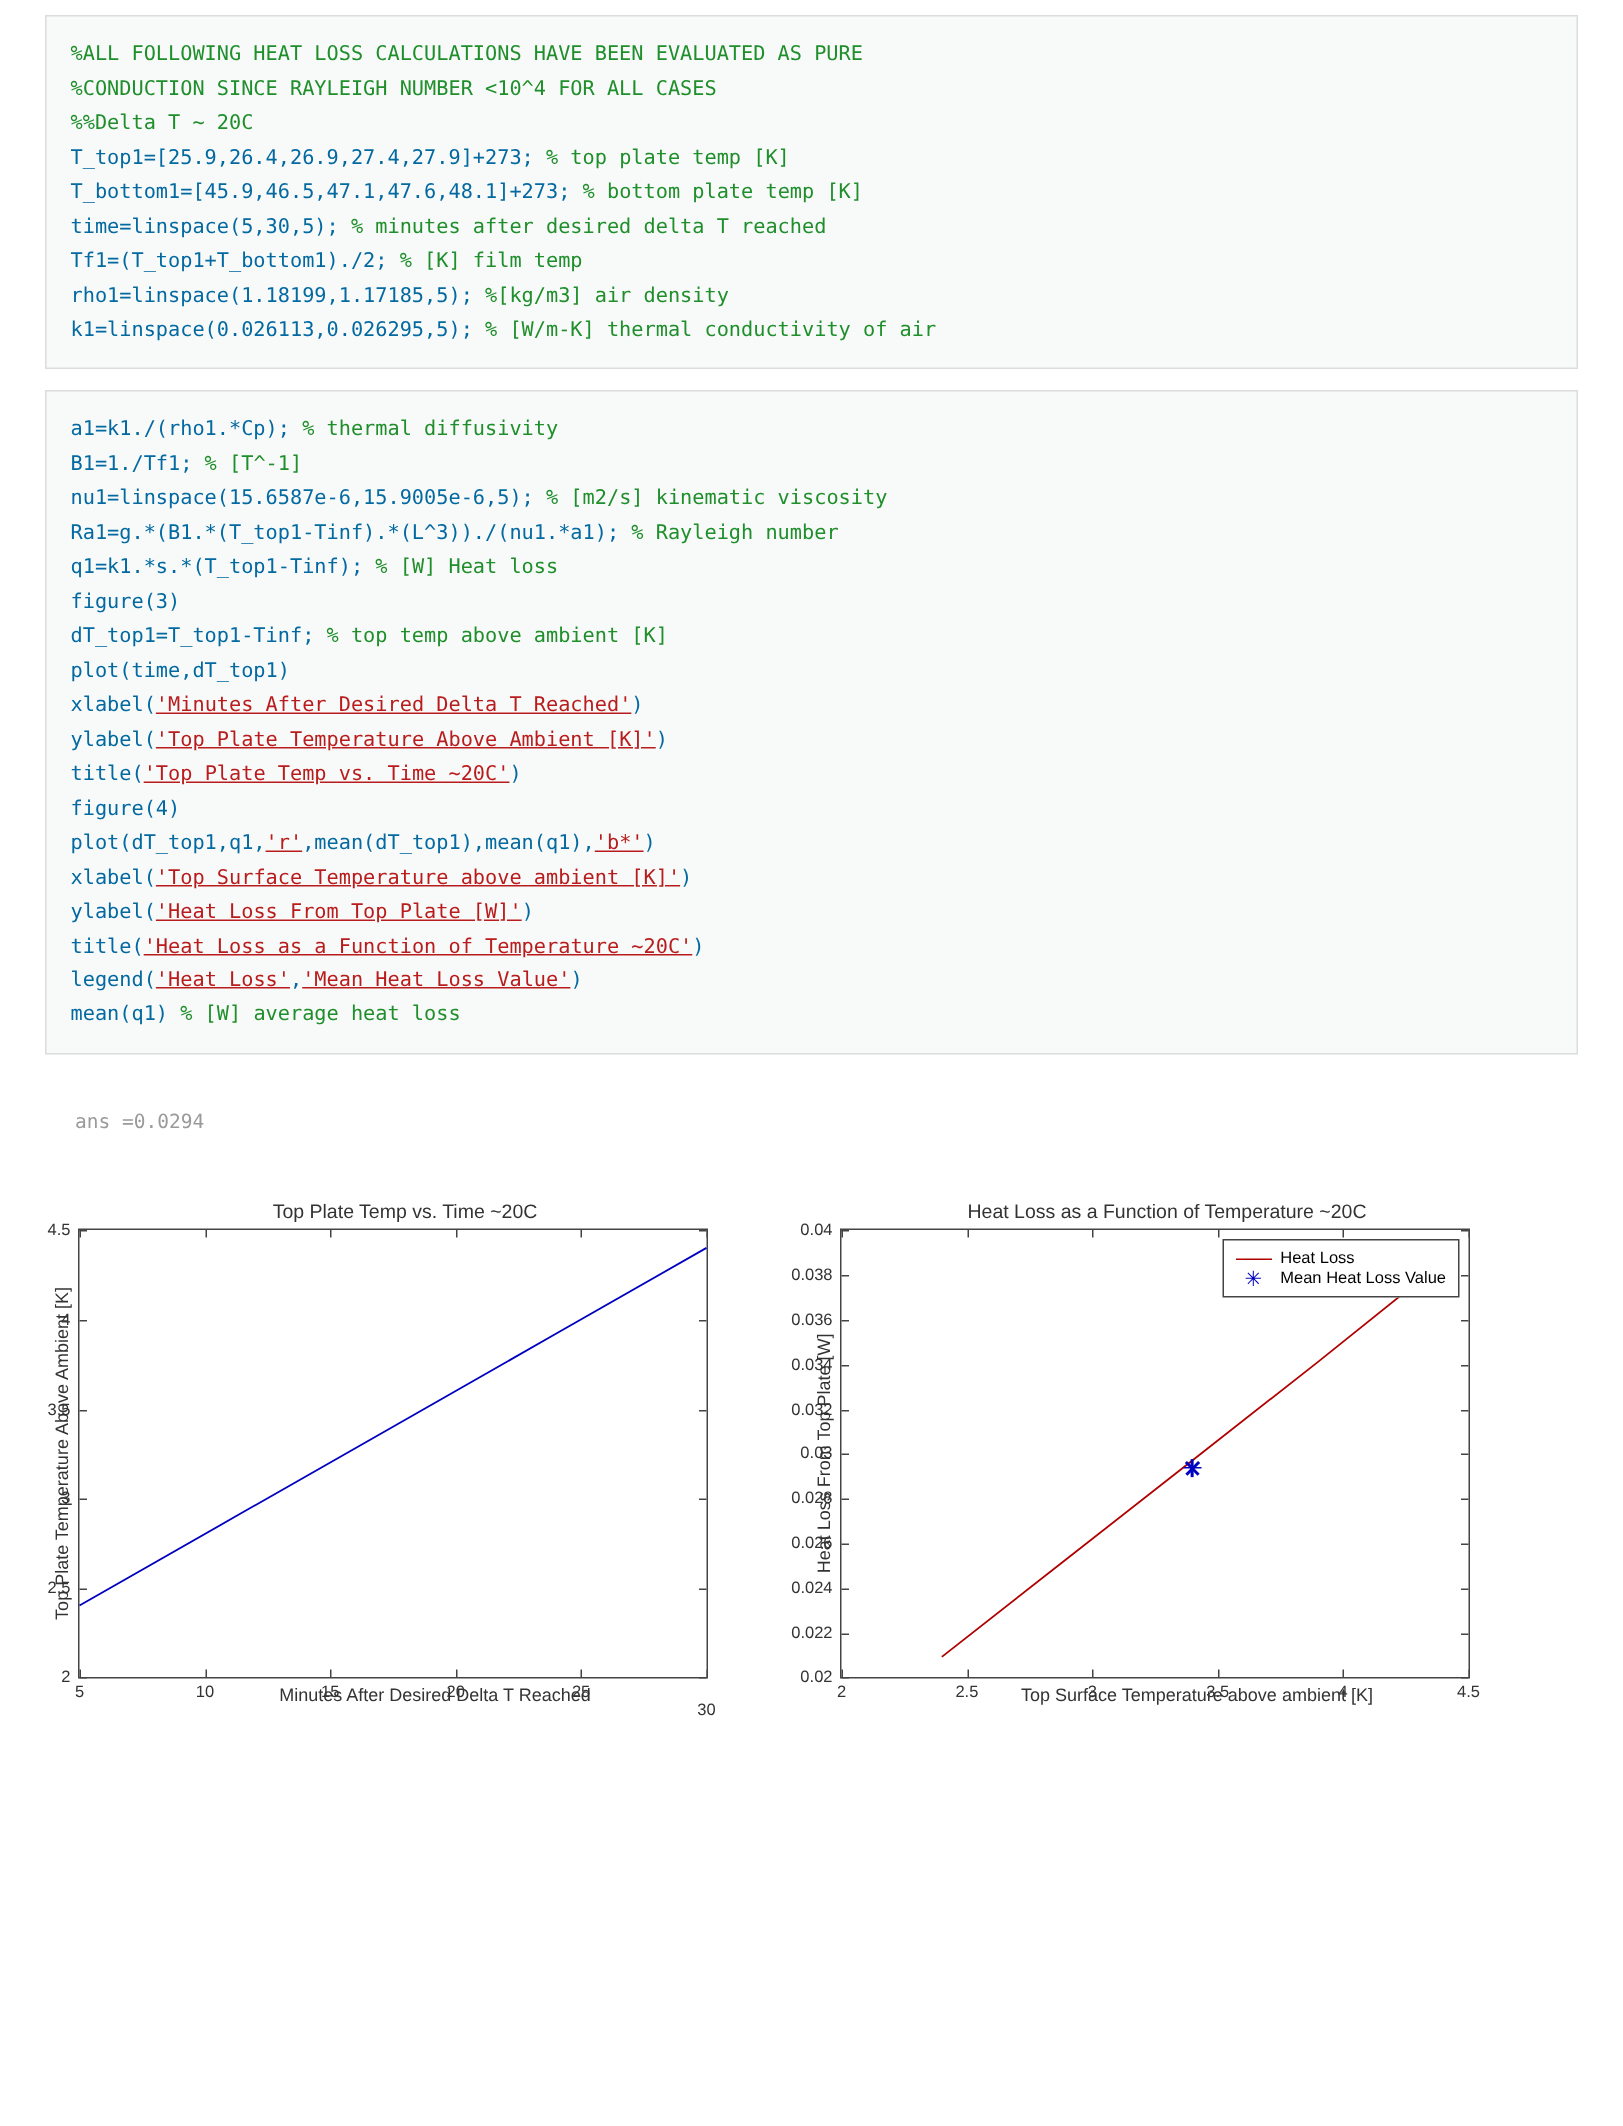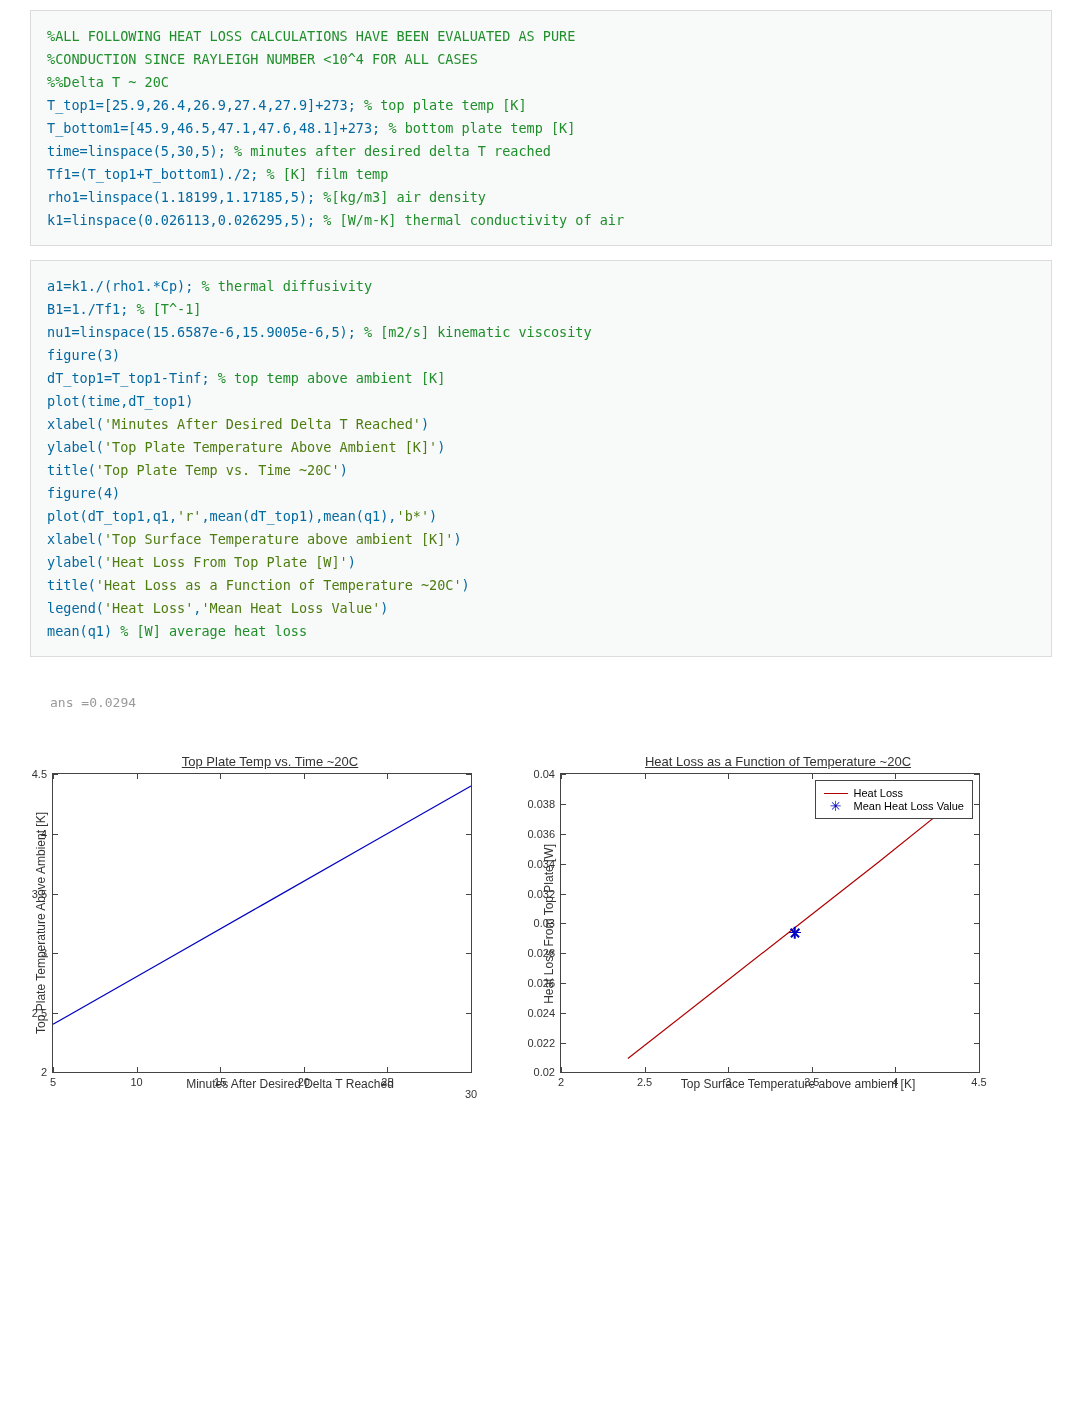--- a/index.html
+++ b/index.html
@@ -19,21 +19,21 @@
   }
   .code-box {
     background: #f8f9f9;
     border: 1px solid #dcdcdc;
     padding: 14px 13px 14px 16px;
     margin: 0 0 14px 0;
     line-height: 1.7;
   }
   .codeline { white-space: pre; }
   .c-comment { color: #1f8f2b; }
-  .c-string  { color: #4d7c0f; }
+  .c-string  { color: #b91c1c; text-decoration: underline; }
   .c-code    { color: #0369a1; }
   .output {
     font-family: "Lucida Console", Consolas, monospace;
     color: #9a9a9a;
     font-size: 13px;
     padding: 24px 10px 24px 20px;
   }
   
   .plots {
     display: flex;
@@ -43,21 +43,20 @@
   .plot {
     position: relative;
     width: 480px;
   }
   .plot-title {
     text-align: center;
     font-family: Arial, Helvetica, sans-serif;
     font-size: 13px;
     color: #333;
     margin-bottom: 4px;
-    text-decoration: underline;
   }
   .axes-wrap {
     display: flex;
     align-items: center;
   }
   .ylabel {
     writing-mode: vertical-rl;
     transform: rotate(180deg);
     font-family: Arial, Helvetica, sans-serif;
     font-size: 12px;
@@ -131,20 +130,22 @@
       <div class="codeline"><span class="c-code">time=linspace(5,30,5); </span><span class="c-comment">% minutes after desired delta T reached</span></div>
       <div class="codeline"><span class="c-code">Tf1=(T_top1+T_bottom1)./2; </span><span class="c-comment">% [K] film temp</span></div>
       <div class="codeline"><span class="c-code">rho1=linspace(1.18199,1.17185,5); </span><span class="c-comment">%[kg/m3] air density</span></div>
       <div class="codeline"><span class="c-code">k1=linspace(0.026113,0.026295,5); </span><span class="c-comment">% [W/m-K] thermal conductivity of air</span></div>
     </div>
 
   <div class="code-box" id="code2">
       <div class="codeline"><span class="c-code">a1=k1./(rho1.*Cp); </span><span class="c-comment">% thermal diffusivity</span></div>
       <div class="codeline"><span class="c-code">B1=1./Tf1; </span><span class="c-comment">% [T^-1]</span></div>
       <div class="codeline"><span class="c-code">nu1=linspace(15.6587e-6,15.9005e-6,5); </span><span class="c-comment">% [m2/s] kinematic viscosity</span></div>
+      <div class="codeline"><span class="c-code">Ra1=g.*(B1.*(T_top1-Tinf).*(L^3))./(nu1.*a1); </span><span class="c-comment">% Rayleigh number</span></div>
+      <div class="codeline"><span class="c-code">q1=k1.*s.*(T_top1-Tinf); </span><span class="c-comment">% [W] Heat loss</span></div>
       <div class="codeline"><span class="c-code">figure(3)</span></div>
       <div class="codeline"><span class="c-code">dT_top1=T_top1-Tinf; </span><span class="c-comment">% top temp above ambient [K]</span></div>
       <div class="codeline"><span class="c-code">plot(time,dT_top1)</span></div>
       <div class="codeline"><span class="c-code">xlabel(</span><span class="c-string">'Minutes After Desired Delta T Reached'</span><span class="c-code">)</span></div>
       <div class="codeline"><span class="c-code">ylabel(</span><span class="c-string">'Top Plate Temperature Above Ambient [K]'</span><span class="c-code">)</span></div>
       <div class="codeline"><span class="c-code">title(</span><span class="c-string">'Top Plate Temp vs. Time ~20C'</span><span class="c-code">)</span></div>
       <div class="codeline"><span class="c-code">figure(4)</span></div>
       <div class="codeline"><span class="c-code">plot(dT_top1,q1,</span><span class="c-string">'r'</span><span class="c-code">,mean(dT_top1),mean(q1),</span><span class="c-string">'b*'</span><span class="c-code">)</span></div>
       <div class="codeline"><span class="c-code">xlabel(</span><span class="c-string">'Top Surface Temperature above ambient [K]'</span><span class="c-code">)</span></div>
       <div class="codeline"><span class="c-code">ylabel(</span><span class="c-string">'Heat Loss From Top Plate [W]'</span><span class="c-code">)</span></div>

